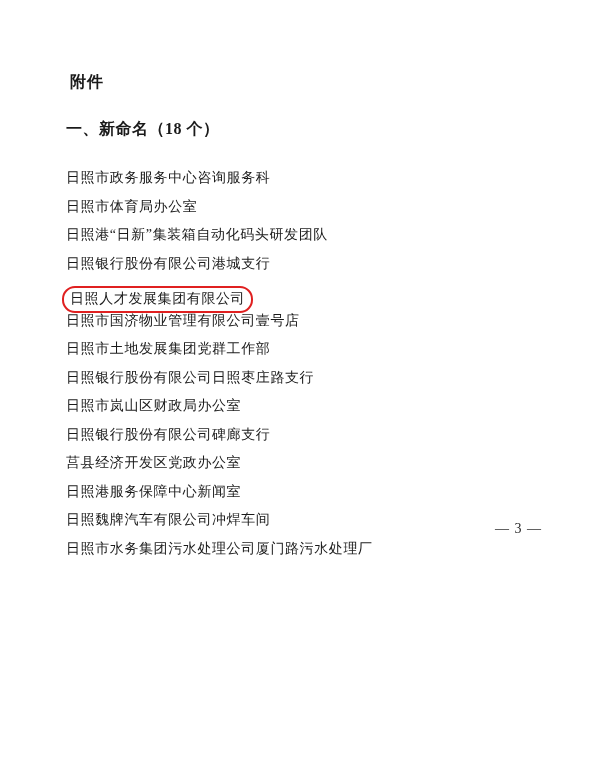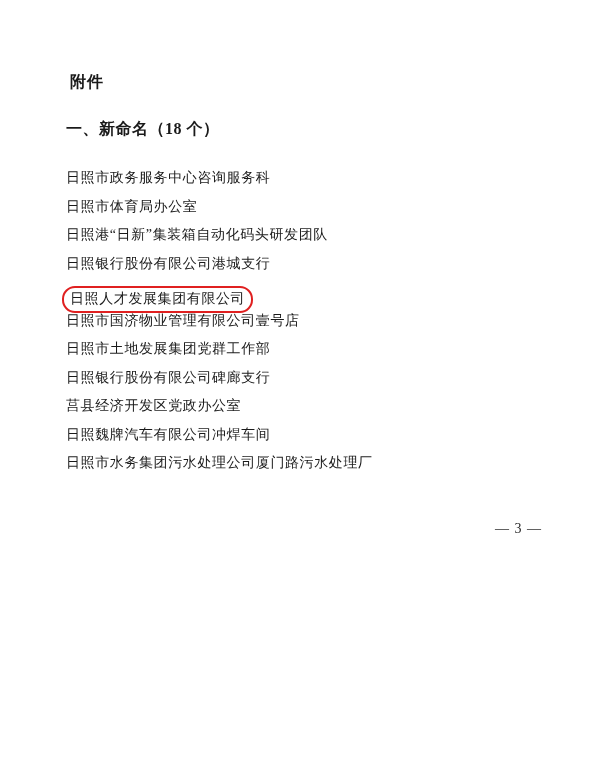--- a/index.html
+++ b/index.html
@@ -95,21 +95,24 @@
   <div class="section-heading">一、新命名（18 个）</div>
 
   <ul class="list">
     <li class="list-item"><span>日照市政务服务中心咨询服务科</span></li>
     <li class="list-item"><span>日照市体育局办公室</span></li>
     <li class="list-item"><span>日照港“日新”集装箱自动化码头研发团队</span></li>
     <li class="list-item"><span>日照银行股份有限公司港城支行</span></li>
     <li class="list-item"><span class="hl-wrap"><span>日照人才发展集团有限公司</span></span></li>
     <li class="list-item"><span>日照市国济物业管理有限公司壹号店</span></li>
     <li class="list-item"><span>日照市土地发展集团党群工作部</span></li>
+    <li class="list-item"><span>日照银行股份有限公司日照枣庄路支行</span></li>
+    <li class="list-item"><span>日照市岚山区财政局办公室</span></li>
     <li class="list-item"><span>日照银行股份有限公司碑廊支行</span></li>
     <li class="list-item"><span>莒县经济开发区党政办公室</span></li>
+    <li class="list-item"><span>日照港服务保障中心新闻室</span></li>
     <li class="list-item"><span>日照魏牌汽车有限公司冲焊车间</span></li>
     <li class="list-item"><span>日照市水务集团污水处理公司厦门路污水处理厂</span></li>
   </ul>
 
   <div class="page-number">— 3 —</div>
 
 </div>
 
 </body></html>

